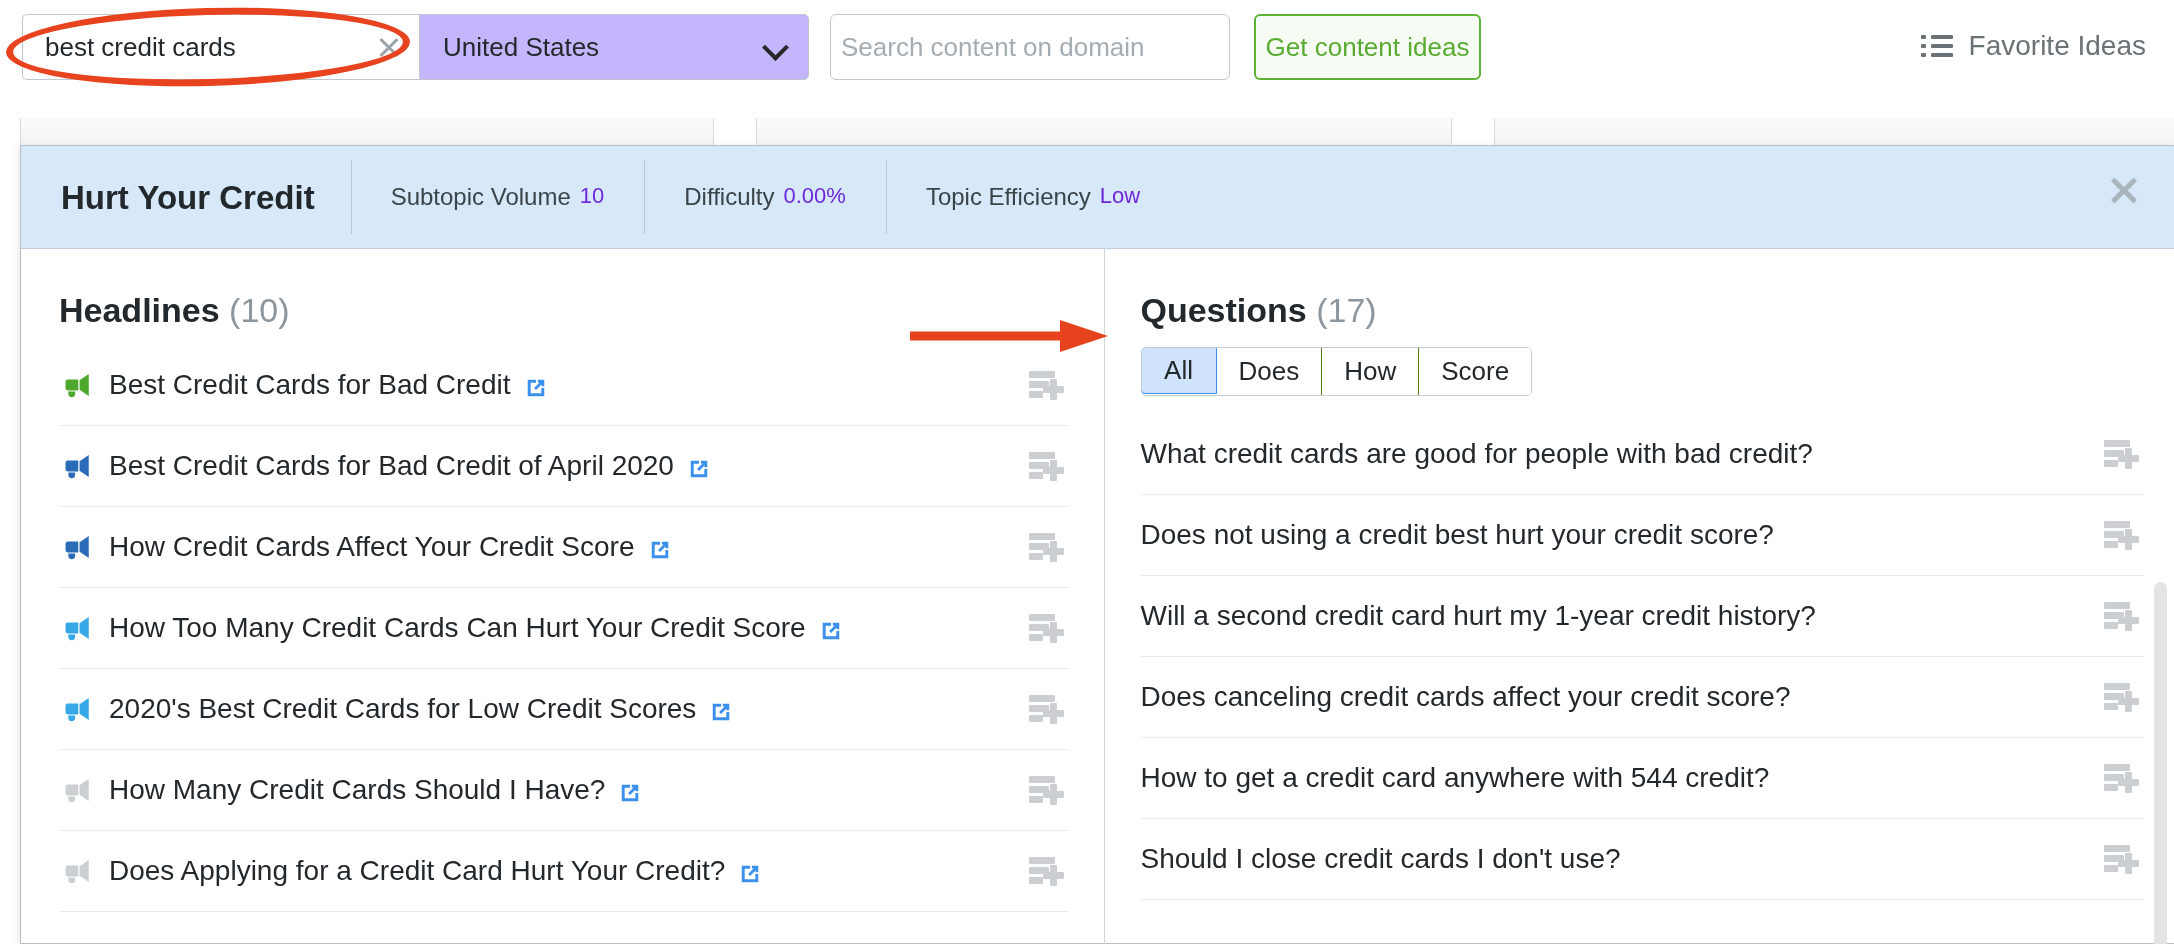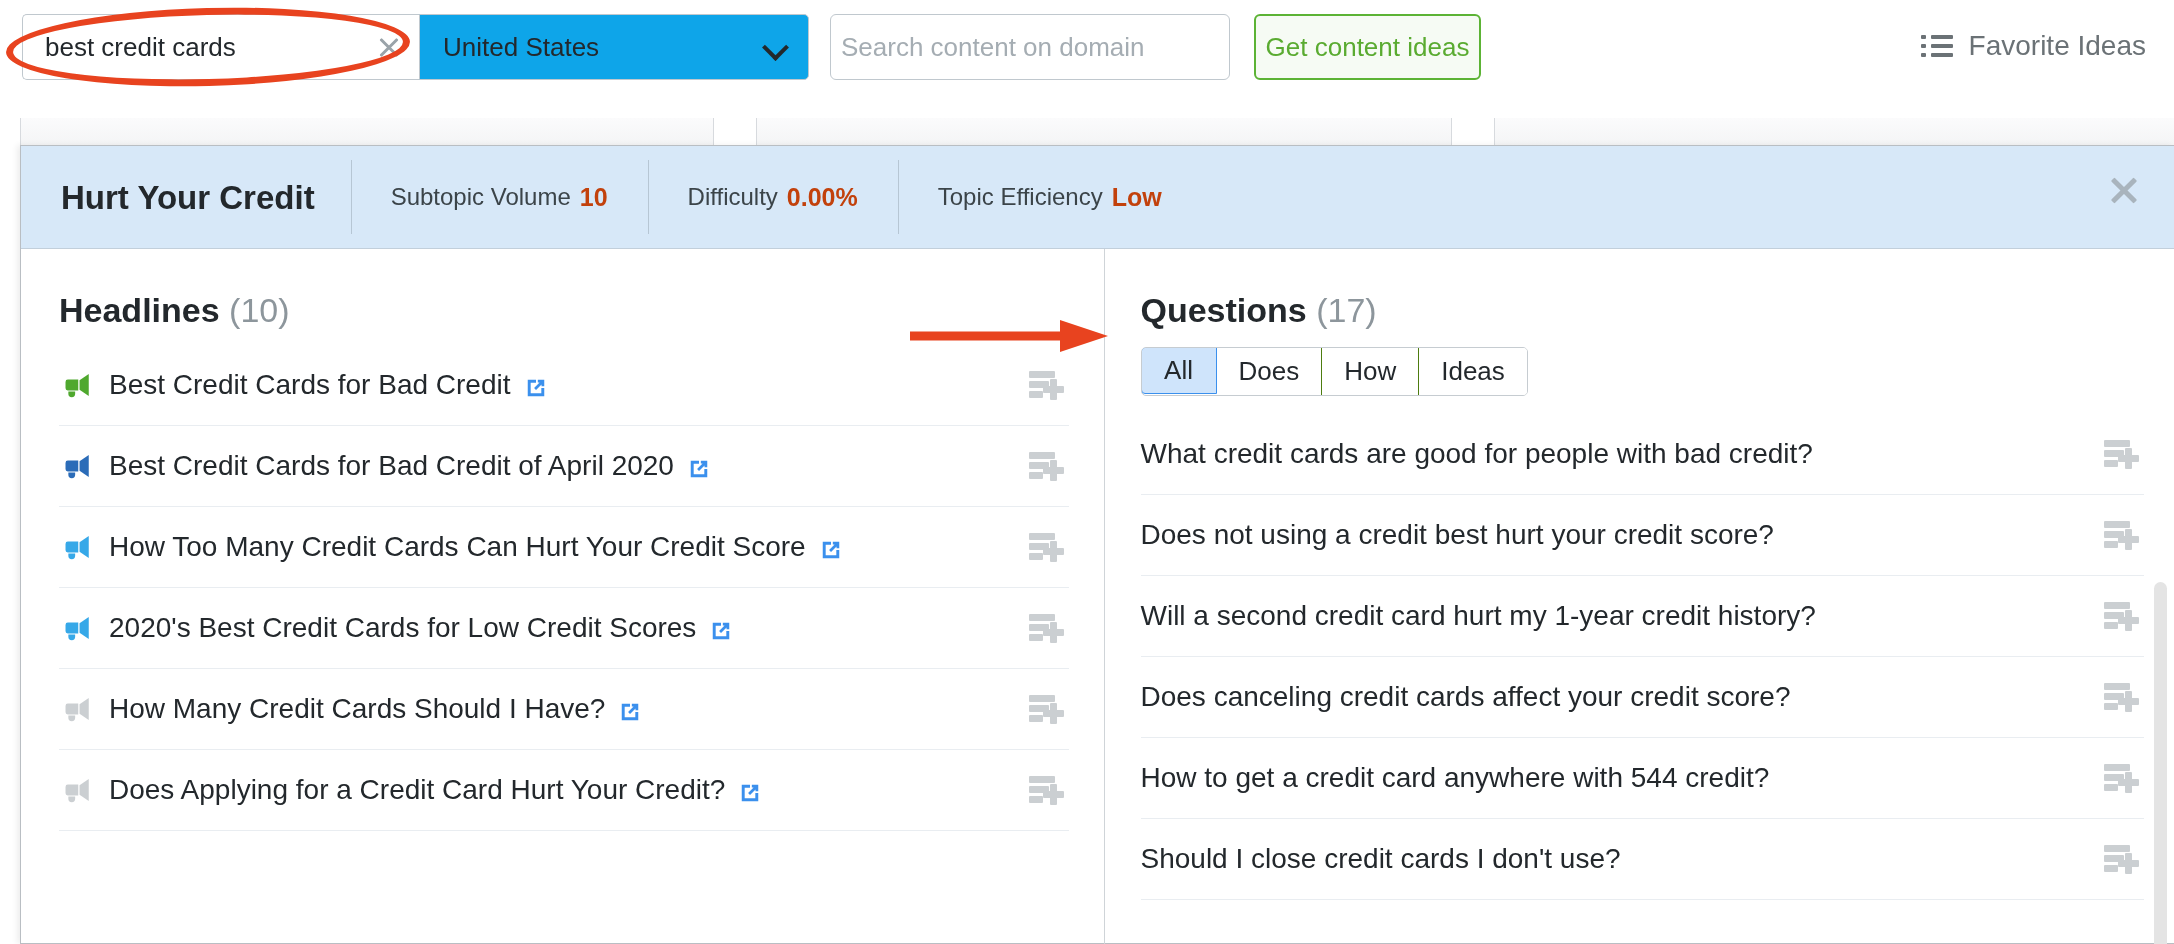--- a/index.html
+++ b/index.html
@@ -42,21 +42,21 @@
     content: ""; position: absolute; left: 1px; top: 12px;
     width: 24px; height: 3px; background: #9aa3a9; border-radius: 1px;
   }
   .kw-clear::before { transform: rotate(45deg); }
   .kw-clear::after  { transform: rotate(-45deg); }
 
   .country-sel {
     position: absolute; left: 419px; top: 14px;
     width: 390px; height: 66px;
     border: 1px solid #c0c8ce; border-radius: 0 5px 5px 0;
-    background: #0ea5e9;
+    background: #c4b5fd;
     display: flex; align-items: center; justify-content: space-between;
     padding: 0 22px 0 23px;
     font-size: 26px; color: #23282c; cursor: pointer;
   }
   .chev { width: 22px; height: 22px; position: relative; }
   .chev::before {
     content: ""; position: absolute; left: 2px; top: 2px;
     width: 15px; height: 15px;
     border-right: 4px solid #23282c; border-bottom: 4px solid #23282c;
     transform: rotate(45deg);
@@ -130,21 +130,21 @@
   .metric {
     position: relative; padding: 0 40px; min-width: 120px;
     display: flex; justify-content: center; gap: 9px;
   }
   .metric::before {
     content: ""; position: absolute; left: 0; top: 50%;
     transform: translateY(-50%);
     width: 1px; height: 74px; background: #b6c6d4;
   }
   .m-label { font-size: 24px; color: #3b4449; line-height: 1; }
-  .m-value { font-size: 25px; font-weight: bold; color: #c2410c; line-height: 1; }
+  .m-value { font-size: 22px; font-weight: normal; color: #6d28d9; line-height: 1; }
 
   .close-x {
     position: absolute; right: 34px; top: 28px;
     width: 32px; height: 32px; cursor: pointer;
   }
   .close-x::before, .close-x::after {
     content: ""; position: absolute; left: 0; top: 14px;
     width: 32px; height: 5px; background: #a9b4bd; border-radius: 1px;
   }
   .close-x::before { transform: rotate(45deg); }
@@ -327,20 +327,41 @@
               <span class="addlist">
                 <i class="b0"></i>
                 <i class="b1"></i>
                 <i class="b2"></i>
                 <i class="pv"></i>
                 <i class="ph"></i>
               </span>
             </div>
             <div class="row">
               <span class="megaphone"><svg viewBox="0 0 24 24" width="34" height="34">
+                  <path fill="#2b6cb8" d="M21 4.2 L21 19.8 L14.5 15.4 L14.5 8.6 Z"></path>
+                  <path fill="#2b6cb8" d="M13.6 8.2 L13.6 15.8 L6.2 15.8 A1.6 1.6 0 0 1 4.6 14.2 L4.6 9.8 A1.6 1.6 0 0 1 6.2 8.2 Z"></path>
+                  <path fill="#2b6cb8" d="M6.6 16.6 L11.4 16.6 L11.4 18.2 A2.4 2.4 0 0 1 9 20.6 A2.4 2.4 0 0 1 6.6 18.2 Z"></path>
+                </svg></span>
+              <span class="row-text">
+                <span>How Credit Cards Affect Your Credit Score</span>
+                <span class="ext-link"><svg viewBox="0 0 24 24" width="22" height="22">
+                    <path fill="#3b90ed" d="M3 3 h9 v3.2 H6.2 v11.6 H17.8 V12 H21 v9 H3 Z"></path>
+                    <path fill="#3b90ed" d="M14 3 h7 v7 h-3 V8.1 l-6 6 -2.1-2.1 6-6 H14 Z"></path>
+                  </svg></span>
+              </span>
+              <span class="addlist">
+                <i class="b0"></i>
+                <i class="b1"></i>
+                <i class="b2"></i>
+                <i class="pv"></i>
+                <i class="ph"></i>
+              </span>
+            </div>
+            <div class="row">
+              <span class="megaphone"><svg viewBox="0 0 24 24" width="34" height="34">
                   <path fill="#36a8e8" d="M21 4.2 L21 19.8 L14.5 15.4 L14.5 8.6 Z"></path>
                   <path fill="#36a8e8" d="M13.6 8.2 L13.6 15.8 L6.2 15.8 A1.6 1.6 0 0 1 4.6 14.2 L4.6 9.8 A1.6 1.6 0 0 1 6.2 8.2 Z"></path>
                   <path fill="#36a8e8" d="M6.6 16.6 L11.4 16.6 L11.4 18.2 A2.4 2.4 0 0 1 9 20.6 A2.4 2.4 0 0 1 6.6 18.2 Z"></path>
                 </svg></span>
               <span class="row-text">
                 <span>How Too Many Credit Cards Can Hurt Your Credit Score</span>
                 <span class="ext-link"><svg viewBox="0 0 24 24" width="22" height="22">
                     <path fill="#3b90ed" d="M3 3 h9 v3.2 H6.2 v11.6 H17.8 V12 H21 v9 H3 Z"></path>
                     <path fill="#3b90ed" d="M14 3 h7 v7 h-3 V8.1 l-6 6 -2.1-2.1 6-6 H14 Z"></path>
                   </svg></span>
@@ -421,21 +442,21 @@
 
       <div class="col col-right">
         <div class="sec-title">
           <span>Questions</span>
           <span class="count">(17)</span>
         </div>
         <div class="tabs" id="question-tabs">
             <div class="tab active">All</div>
             <div class="tab">Does</div>
             <div class="tab">How</div>
-            <div class="tab">Ideas</div>
+            <div class="tab">Score</div>
           </div>
         <div class="rows" id="question-rows">
             <div class="row">
               <span class="row-text">
                 <span>What credit cards are good for people with bad credit?</span>
               </span>
               <span class="addlist">
                 <i class="b0"></i>
                 <i class="b1"></i>
                 <i class="b2"></i>

